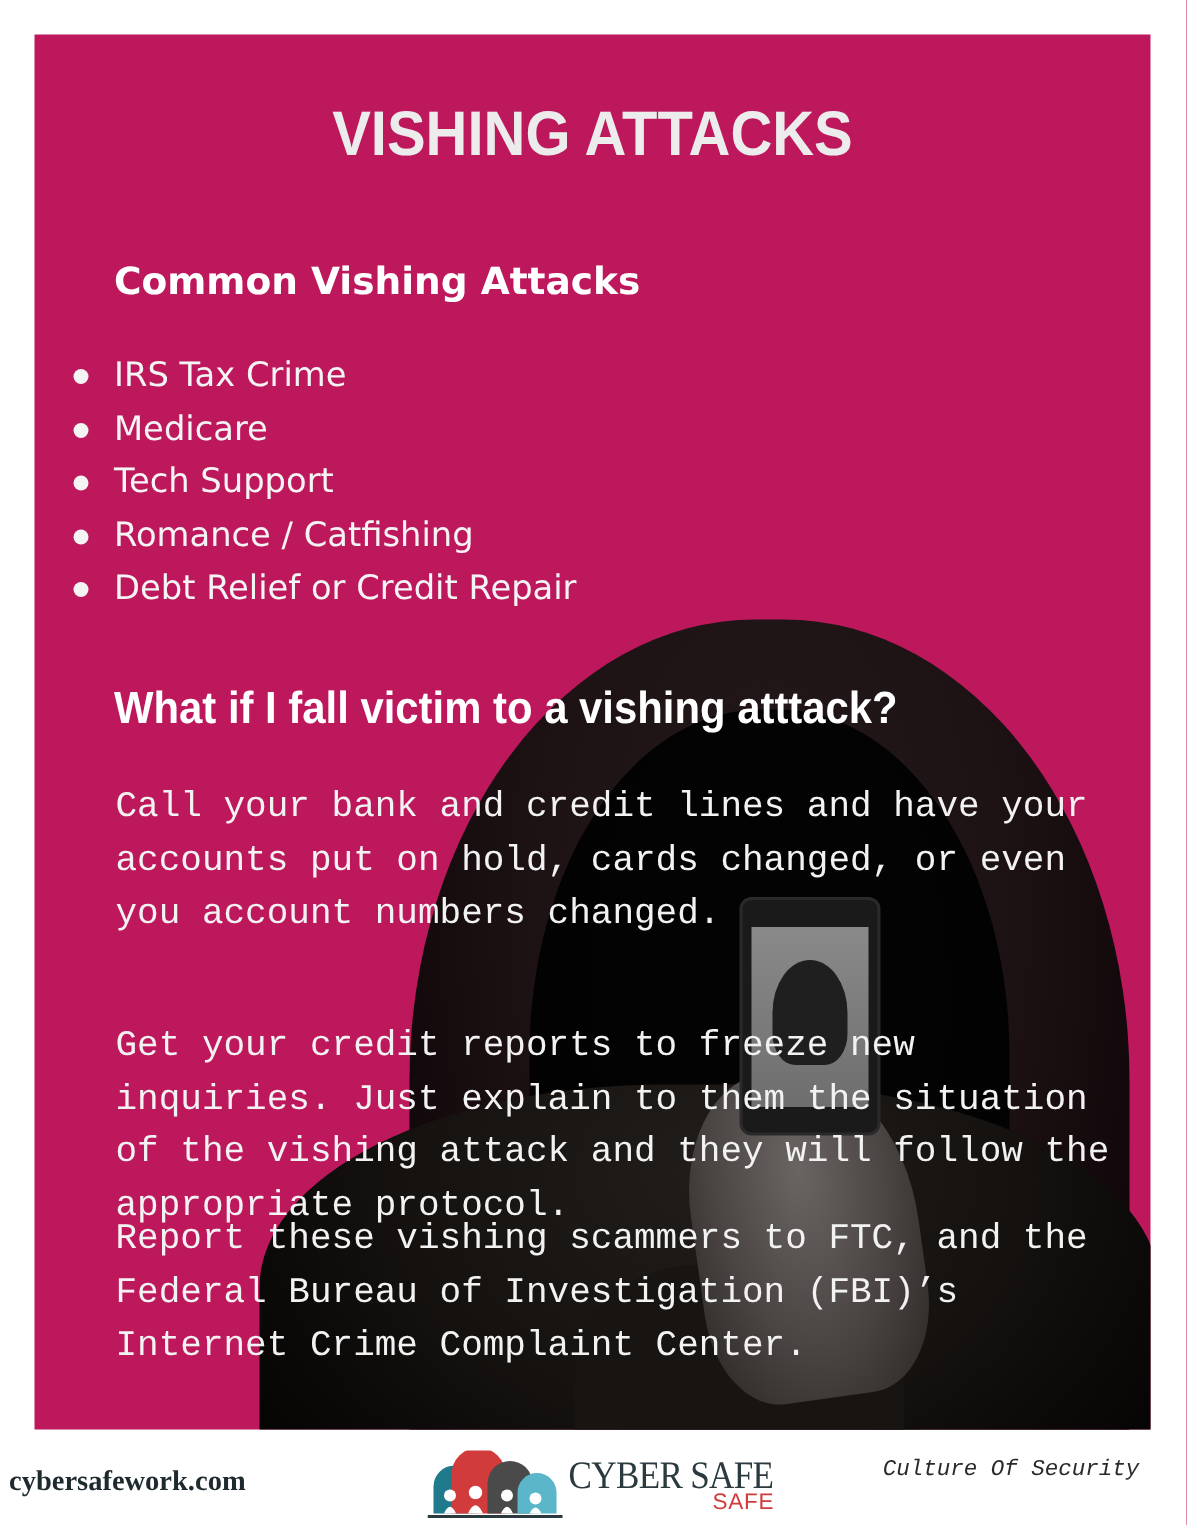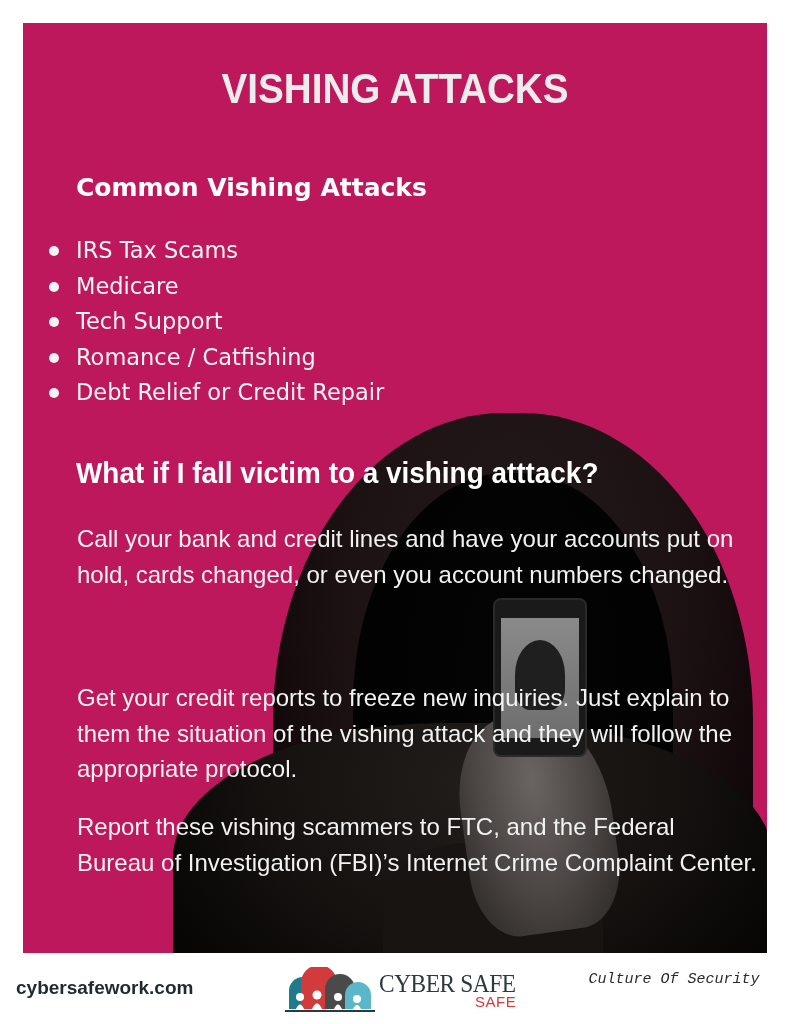--- a/index.html
+++ b/index.html
@@ -71,30 +71,30 @@
   }
   .list li .dot {
     position: absolute; left: 2px; top: 13px; width: 10px; height: 10px; border-radius: 50%;
     background: #f4f4f4;
   }
   .list.left { left: 24px; top: 210px; }
   .list.right { left: 407px; top: 210px; }
   .list.left li { font-size: 22.5px; }
   .para {
     position: absolute; left: 54px; width: 680px; margin: 0;
-    font-family: Liberation Sans, sans-serif; font-size: 24px; line-height: 35.5px;
+    font-family: Liberation Mono, monospace; font-size: 24px; line-height: 35.5px;
     color: #f2f2f2;
   }
   .para.p1 { top: 498px; }
   .para.p2 { top: 657px; }
   .para.p3 { top: 786px; }
 
   .footer { position: absolute; left: 0; right: 0; top: 953px; height: 71px; }
   .site {
-    position: absolute; left: 16px; top: 24px; font-family: Liberation Sans, sans-serif;
+    position: absolute; left: 6px; top: 24px; font-family: Liberation Serif, serif;
     font-weight: 700; font-size: 19px; color: #1e2a2e;
   }
   .logo { position: absolute; left: 285px; top: 10px; width: 240px; height: 54px; }
   .logo-text {
     position: absolute; left: 94px; top: 6px; font-family: "Liberation Serif", serif;
     font-size: 26px; color: #2a3a3e; letter-spacing: -0.5px; white-space: nowrap;
     transform-origin: left; transform: scaleX(0.9);
   }
   .logo-sub {
     position: absolute; left: 190px; top: 30px; font-family: "Liberation Sans", sans-serif;
@@ -122,21 +122,21 @@
       </div>
     </div>
   </div>
 
   <div class="content">
     <div class="title">VISHING ATTACKS</div>
 
     <div class="h2 common">Common Vishing Attacks</div>
 
     <ul class="list left">
-      <li><span class="dot"></span><span>IRS Tax Scams</span></li>
+      <li><span class="dot"></span><span>IRS Tax Crime</span></li>
       <li><span class="dot"></span><span>Medicare</span></li>
       <li><span class="dot"></span><span>Tech Support</span></li>
       <li><span class="dot"></span><span>Romance / Catfishing</span></li>
       <li><span class="dot"></span><span>Debt Relief or Credit Repair</span></li>
     </ul>
 
 
     <div class="h2 victim">What if I fall victim to a vishing atttack?</div>
 
     <p class="para p1">Call your bank and credit lines and have your accounts put on hold, cards changed, or even you account numbers changed.</p>

